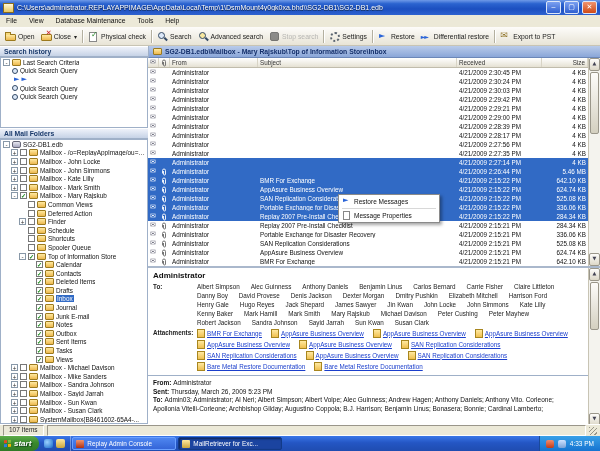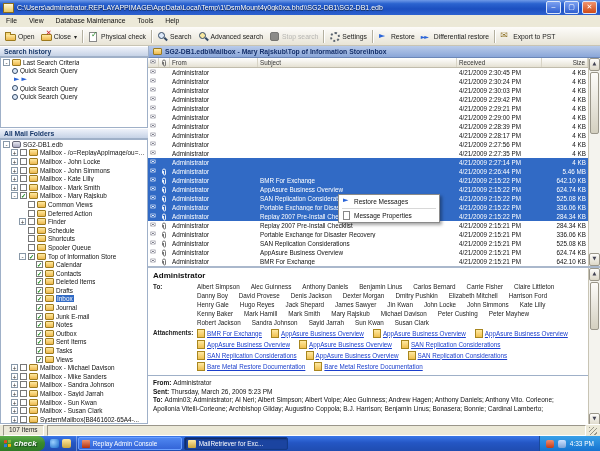--- a/index.html
+++ b/index.html
@@ -848,21 +848,21 @@
 </div>
 
 <div class="taskbar" data-interactable="false">
   <div class="start-btn" data-interactable="true">
     <span class="flag" data-interactable="false">
       <span style="background:#e34b22"></span>
         <span style="background:#7eb93c"></span>
       <span style="background:#2f7ce0"></span>
         <span style="background:#f0b400"></span>
     </span>
-    <span data-interactable="false">check</span>
+    <span data-interactable="false">start</span>
   </div>
   <div class="ql" data-interactable="false">
     <span class="ql-icon" style="background:radial-gradient(circle at 35% 35%,#9ad0ff,#1668c8)" data-interactable="true"></span>
     <span class="ql-icon" style="background:linear-gradient(#ffe9a0,#caa53d)" data-interactable="true"></span>
   </div>
   <div data-interactable="false" style="display:flex">
       <div class="task-btn" data-interactable="true">
         <span class="task-ico" data-interactable="false" style="background: linear-gradient(rgb(240, 147, 110), rgb(176, 48, 16));"></span>
         <span data-interactable="false">Replay Admin Console</span>
       </div>

